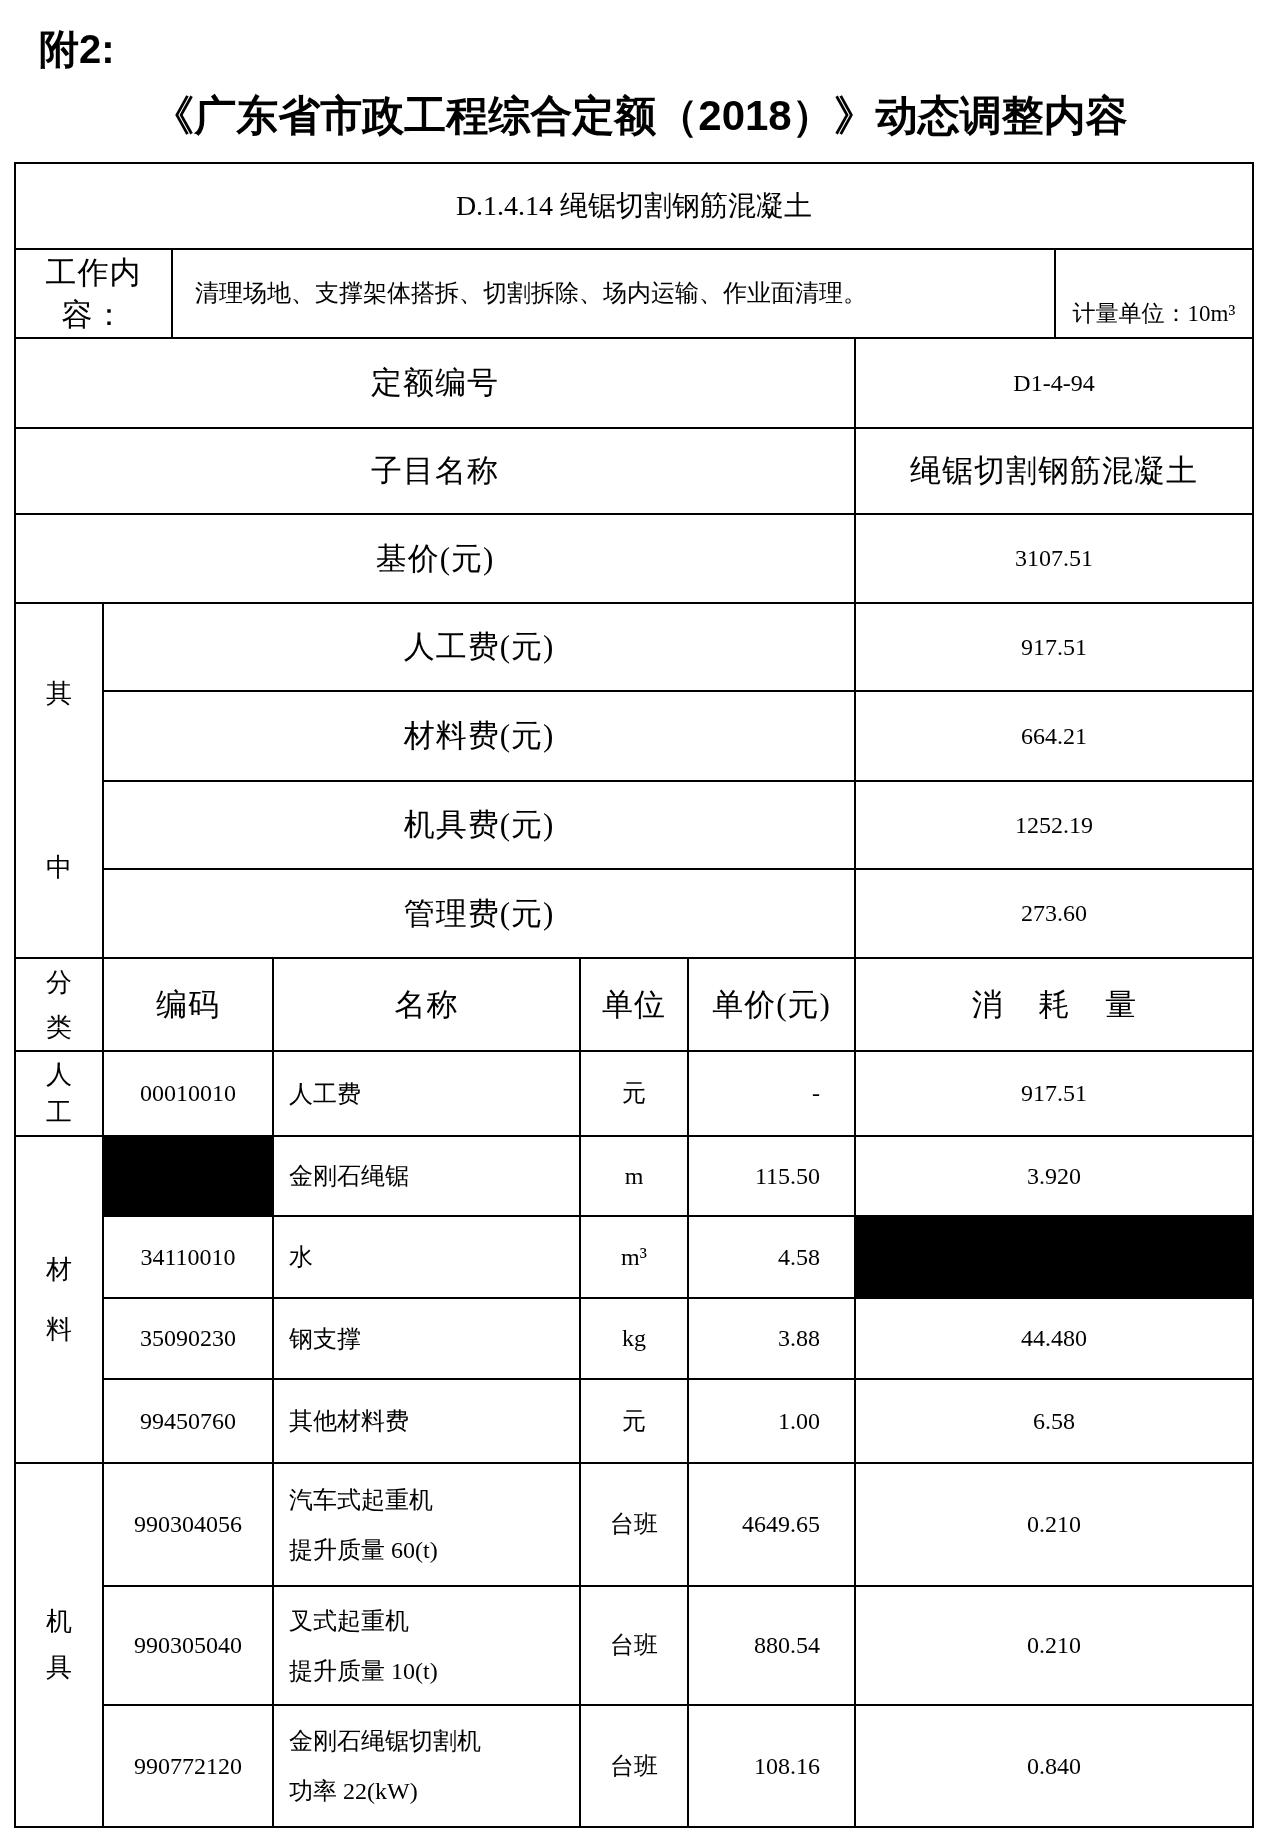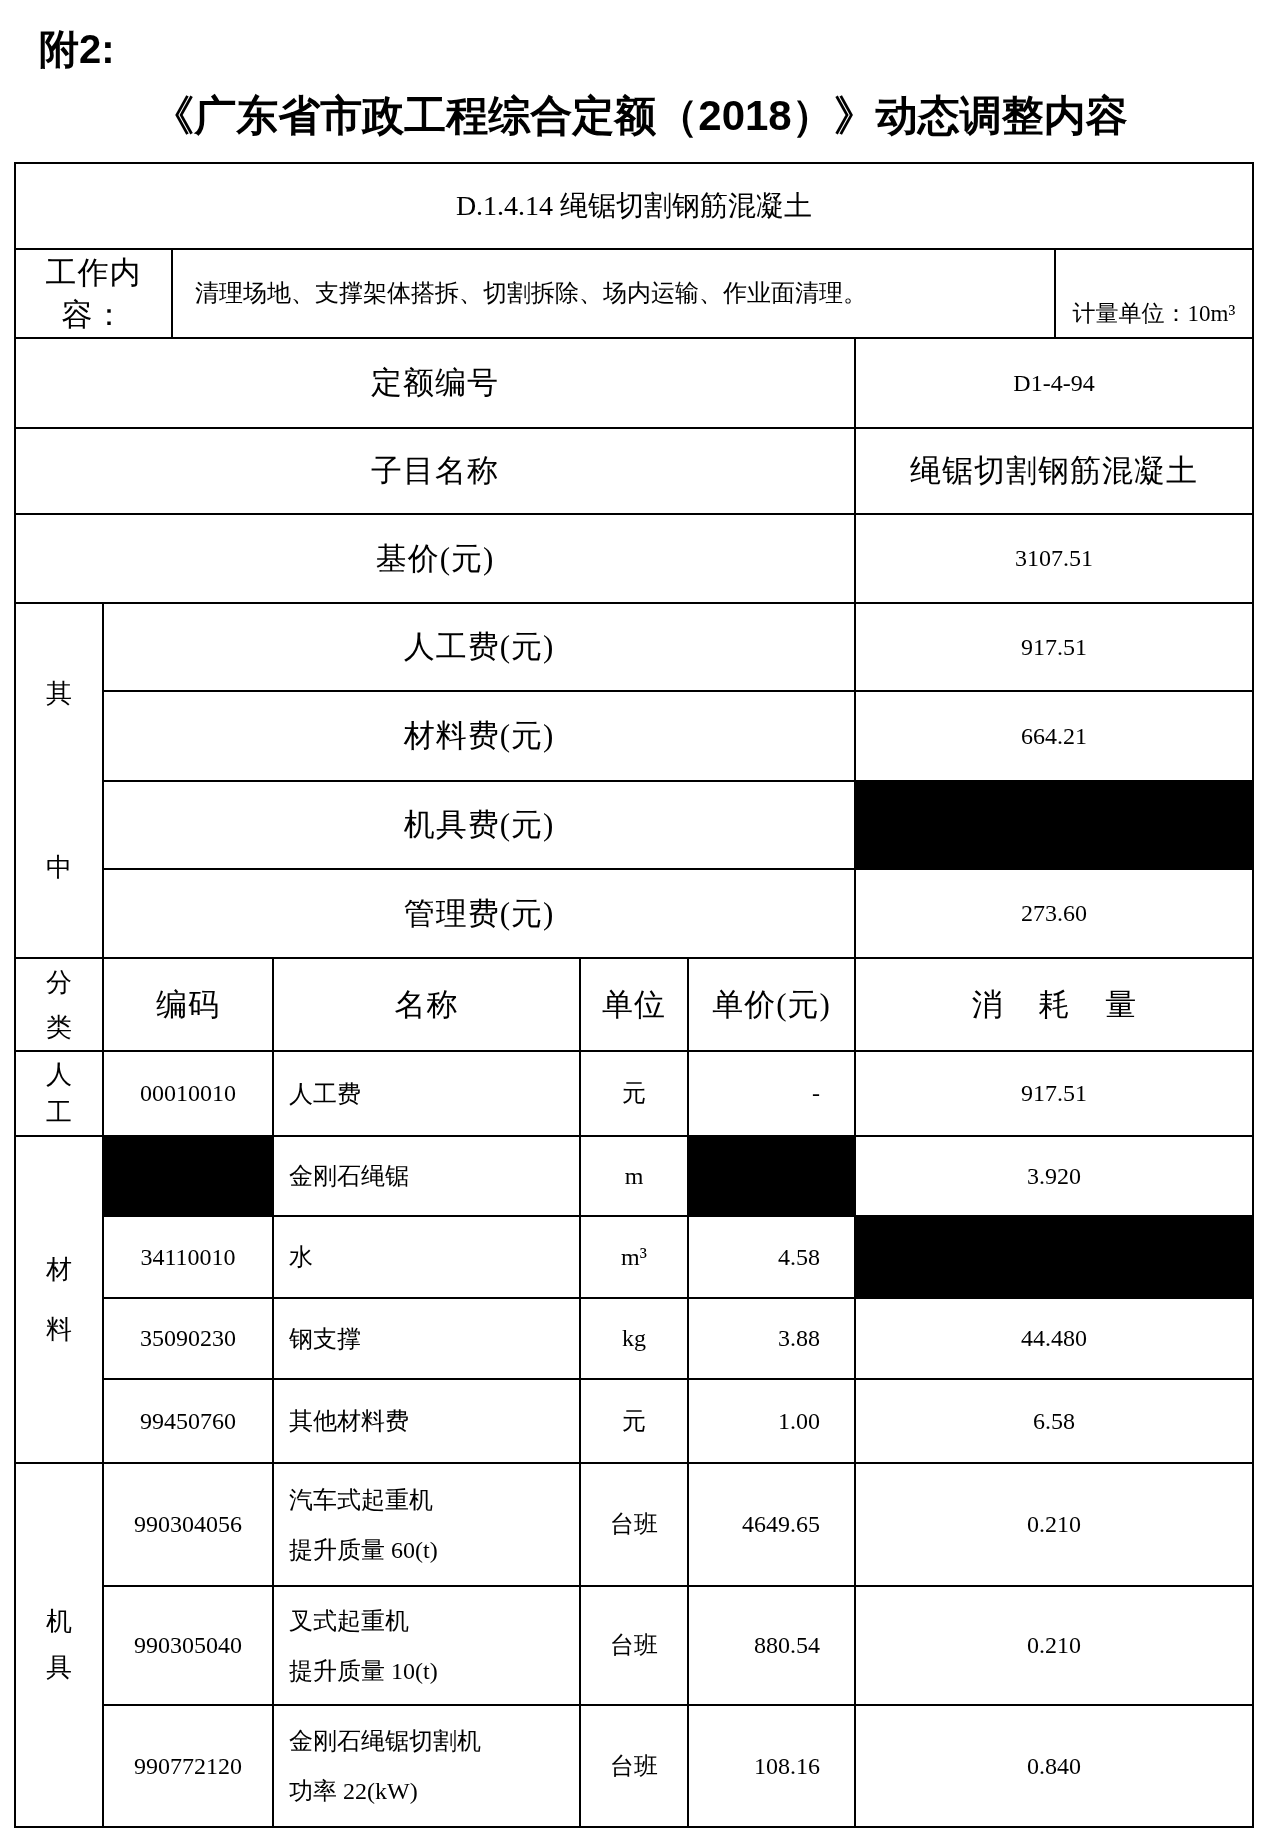--- a/index.html
+++ b/index.html
@@ -83,20 +83,21 @@
         <span>其中</span>
       </div>
 
     <div class="cell lbl" style="grid-area:6/2/7/7">人工费(元)</div>
     <div class="cell" style="grid-area:6/7/7/9">917.51</div>
 
     <div class="cell lbl" style="grid-area:7/2/8/7">材料费(元)</div>
     <div class="cell" style="grid-area:7/7/8/9">664.21</div>
 
     <div class="cell lbl" style="grid-area:8/2/9/7">机具费(元)</div>
+    <div class="cell" style="grid-area:8/7/9/9">1252.19</div>
 
     <div class="cell lbl" style="grid-area:9/2/10/7">管理费(元)</div>
     <div class="cell" style="grid-area:9/7/10/9">273.60</div>
 
     <div class="cell vlabel lh-cat" style="grid-area:10/1/11/2">
         <span>分类</span>
       </div>
     <div class="cell lbl" style="grid-area:10/2/11/4">编码</div>
     <div class="cell lbl" style="grid-area:10/4/11/5">名称</div>
     <div class="cell lbl" style="grid-area:10/5/11/6">单位</div>
@@ -111,20 +112,21 @@
     <div class="cell" style="grid-area:11/5/12/6">元</div>
     <div class="cell price" style="grid-area:11/6/12/7">-</div>
     <div class="cell" style="grid-area:11/7/12/9">917.51</div>
 
     <div class="cell vlabel lh-mat" style="grid-area:12/1/16/2">
         <span>材料</span>
       </div>
 
     <div class="cell name" style="grid-area:12/4/13/5">金刚石绳锯</div>
     <div class="cell" style="grid-area:12/5/13/6">m</div>
+    <div class="cell price" style="grid-area:12/6/13/7">115.50</div>
     <div class="cell" style="grid-area:12/7/13/9">3.920</div>
 
     <div class="cell" style="grid-area:13/2/14/4">34110010</div>
     <div class="cell name" style="grid-area:13/4/14/5">水</div>
     <div class="cell" style="grid-area:13/5/14/6">m³</div>
     <div class="cell price" style="grid-area:13/6/14/7">4.58</div>
 
     <div class="cell" style="grid-area:14/2/15/4">35090230</div>
     <div class="cell name" style="grid-area:14/4/15/5">钢支撑</div>
     <div class="cell" style="grid-area:14/5/15/6">kg</div>

